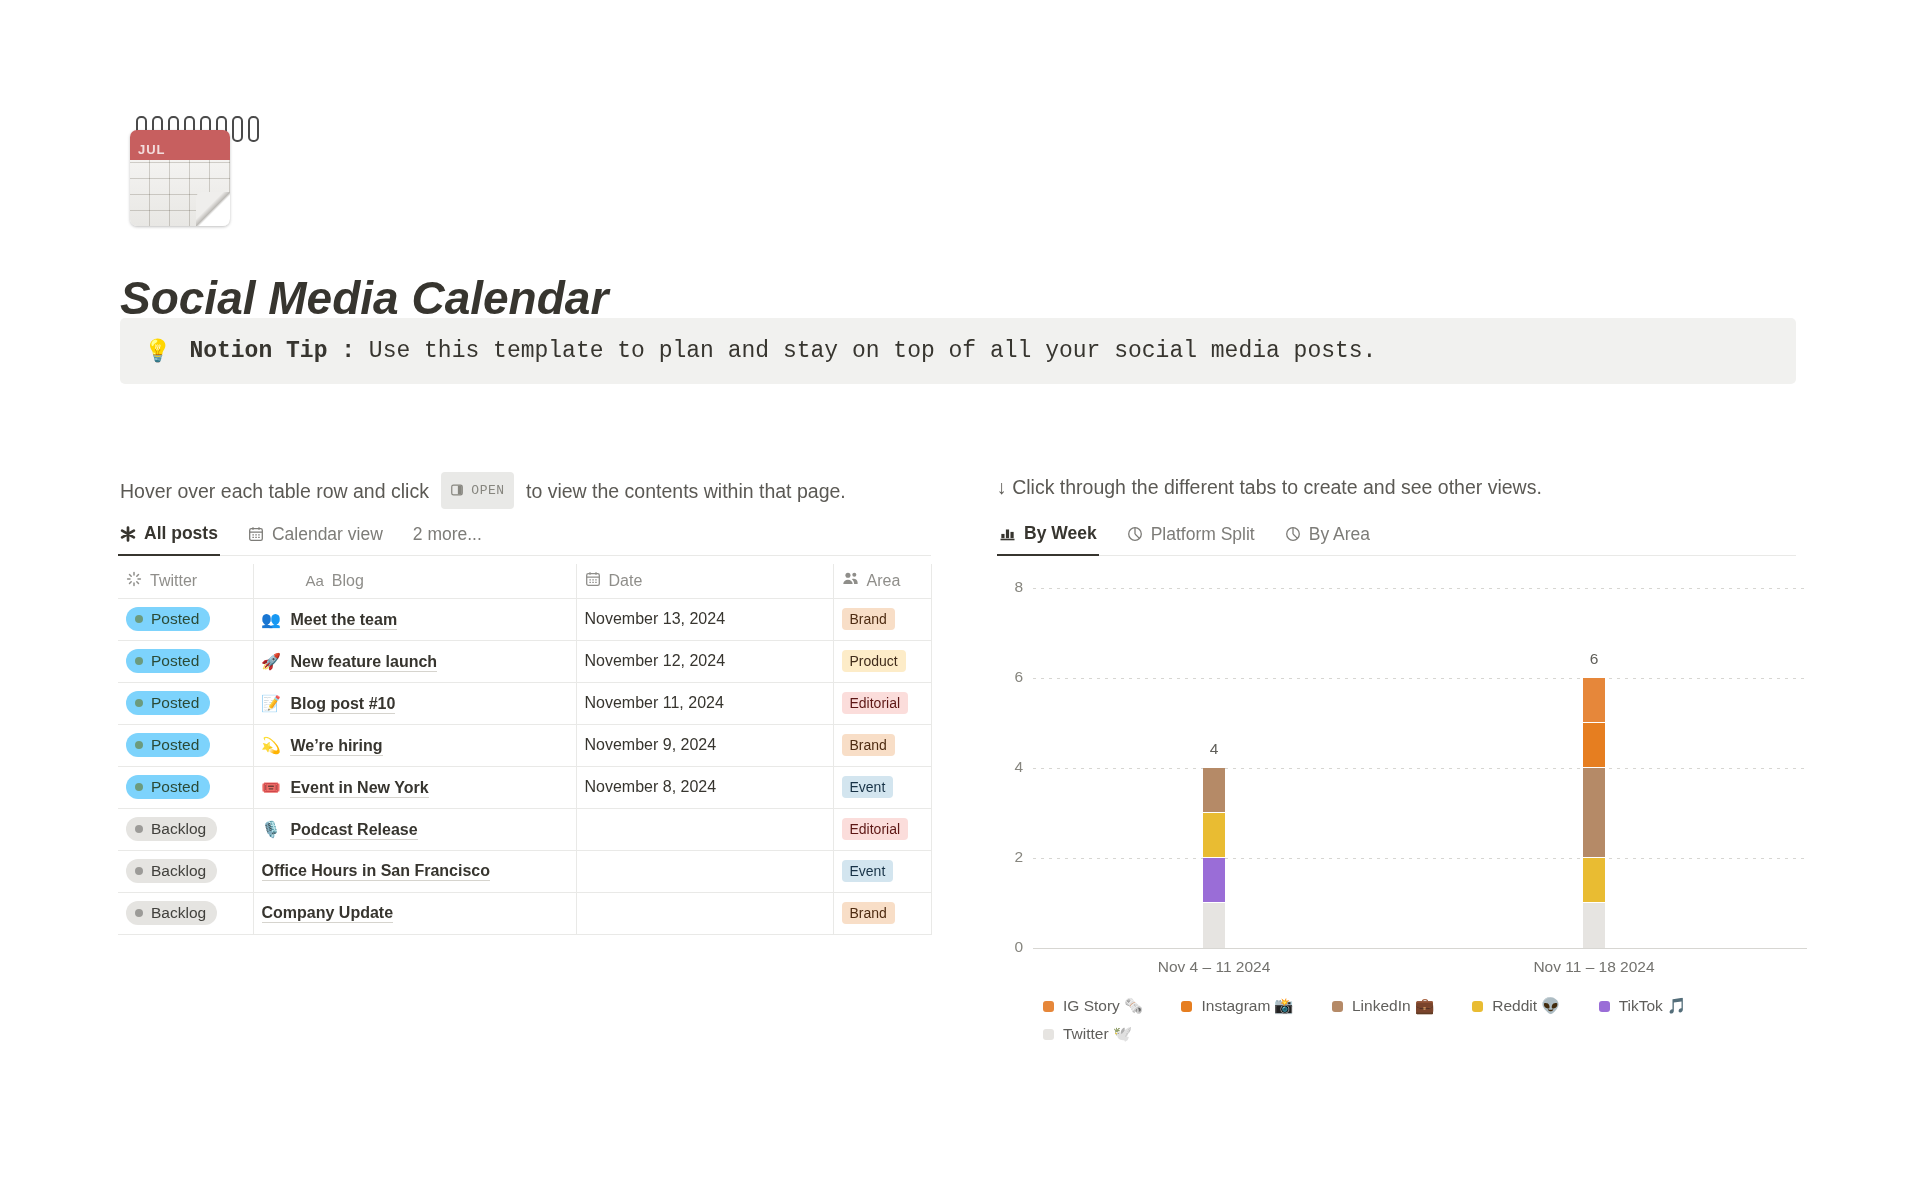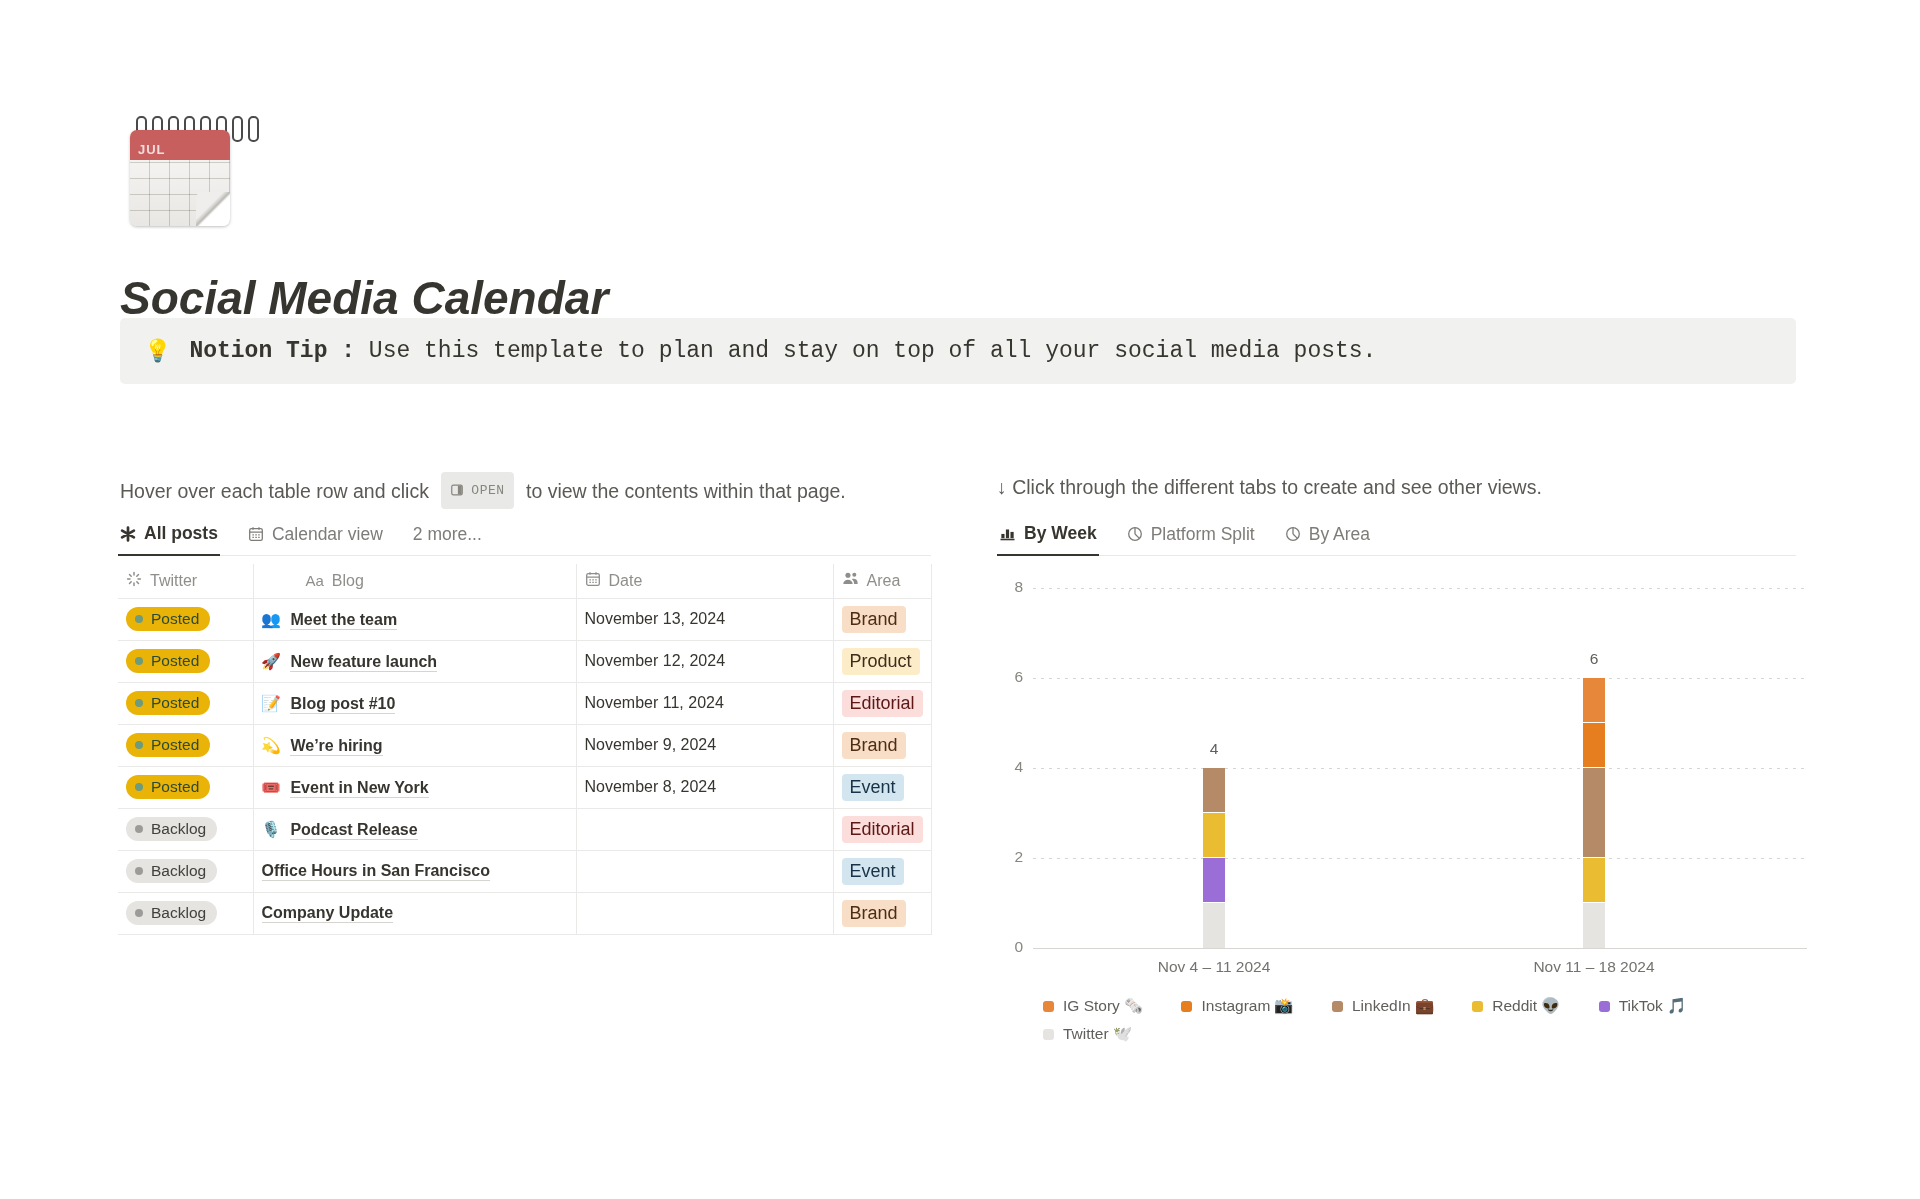--- a/index.html
+++ b/index.html
@@ -53,23 +53,23 @@
   .db-table col.c-status{width:135px;} .db-table col.c-name{width:323px;}
   .db-table col.c-date{width:257px;}  .db-table col.c-area{width:98px;}
   .db-table th{height:34px;font-weight:normal;text-align:left;font-size:16px;color:#8F8E8A;
                border-bottom:1px solid #E9E9E7;border-right:1px solid #E9E9E7;padding:0 8px;box-sizing:border-box;}
   .db-table td{height:42px;font-size:16px;border-bottom:1px solid #E9E9E7;border-right:1px solid #E9E9E7;
                padding:0 8px;box-sizing:border-box;white-space:nowrap;overflow:hidden;}
   .th-inner{display:flex;align-items:center;gap:8px;}
   .aa{font-size:15px;color:#8F8E8A;}
   .pill-status{display:inline-flex;align-items:center;gap:8px;border-radius:999px;padding:3px 11px 3px 9px;font-size:15.5px;}
   .pill-status .dot{width:8px;height:8px;border-radius:50%;}
-  .st-green{background:#eab308;color:#2B4A36;} .st-green .dot{background:#6C9B7D;}
+  .st-green{background:#7dd3fc;color:#2B4A36;} .st-green .dot{background:#6C9B7D;}
   .st-gray{background:#E5E4E1;color:#41403C;}  .st-gray .dot{background:#9C9B98;}
-  .tag{display:inline-block;border-radius:4px;padding:3px 8px;font-size:18px;}
+  .tag{display:inline-block;border-radius:4px;padding:3px 8px;font-size:14px;}
   .tag-orange{background:#F8DEC7;color:#4F2C12;}
   .tag-yellow{background:#FDECC8;color:#402C1B;}
   .tag-pink{background:#FBDDDB;color:#5D1715;}
   .tag-blue{background:#D3E5EF;color:#183347;}
   .row-emoji{margin-right:9px;}
   .row-name{font-weight:600;color:#37352F;border-bottom:1px solid #D6D4CE;padding-bottom:1px;}
 
   
   .chart{position:absolute;left:997px;top:575px;width:813px;height:420px;}
   .ytick{position:absolute;left:0;width:26px;text-align:right;font-size:15.5px;color:#87867F;}

